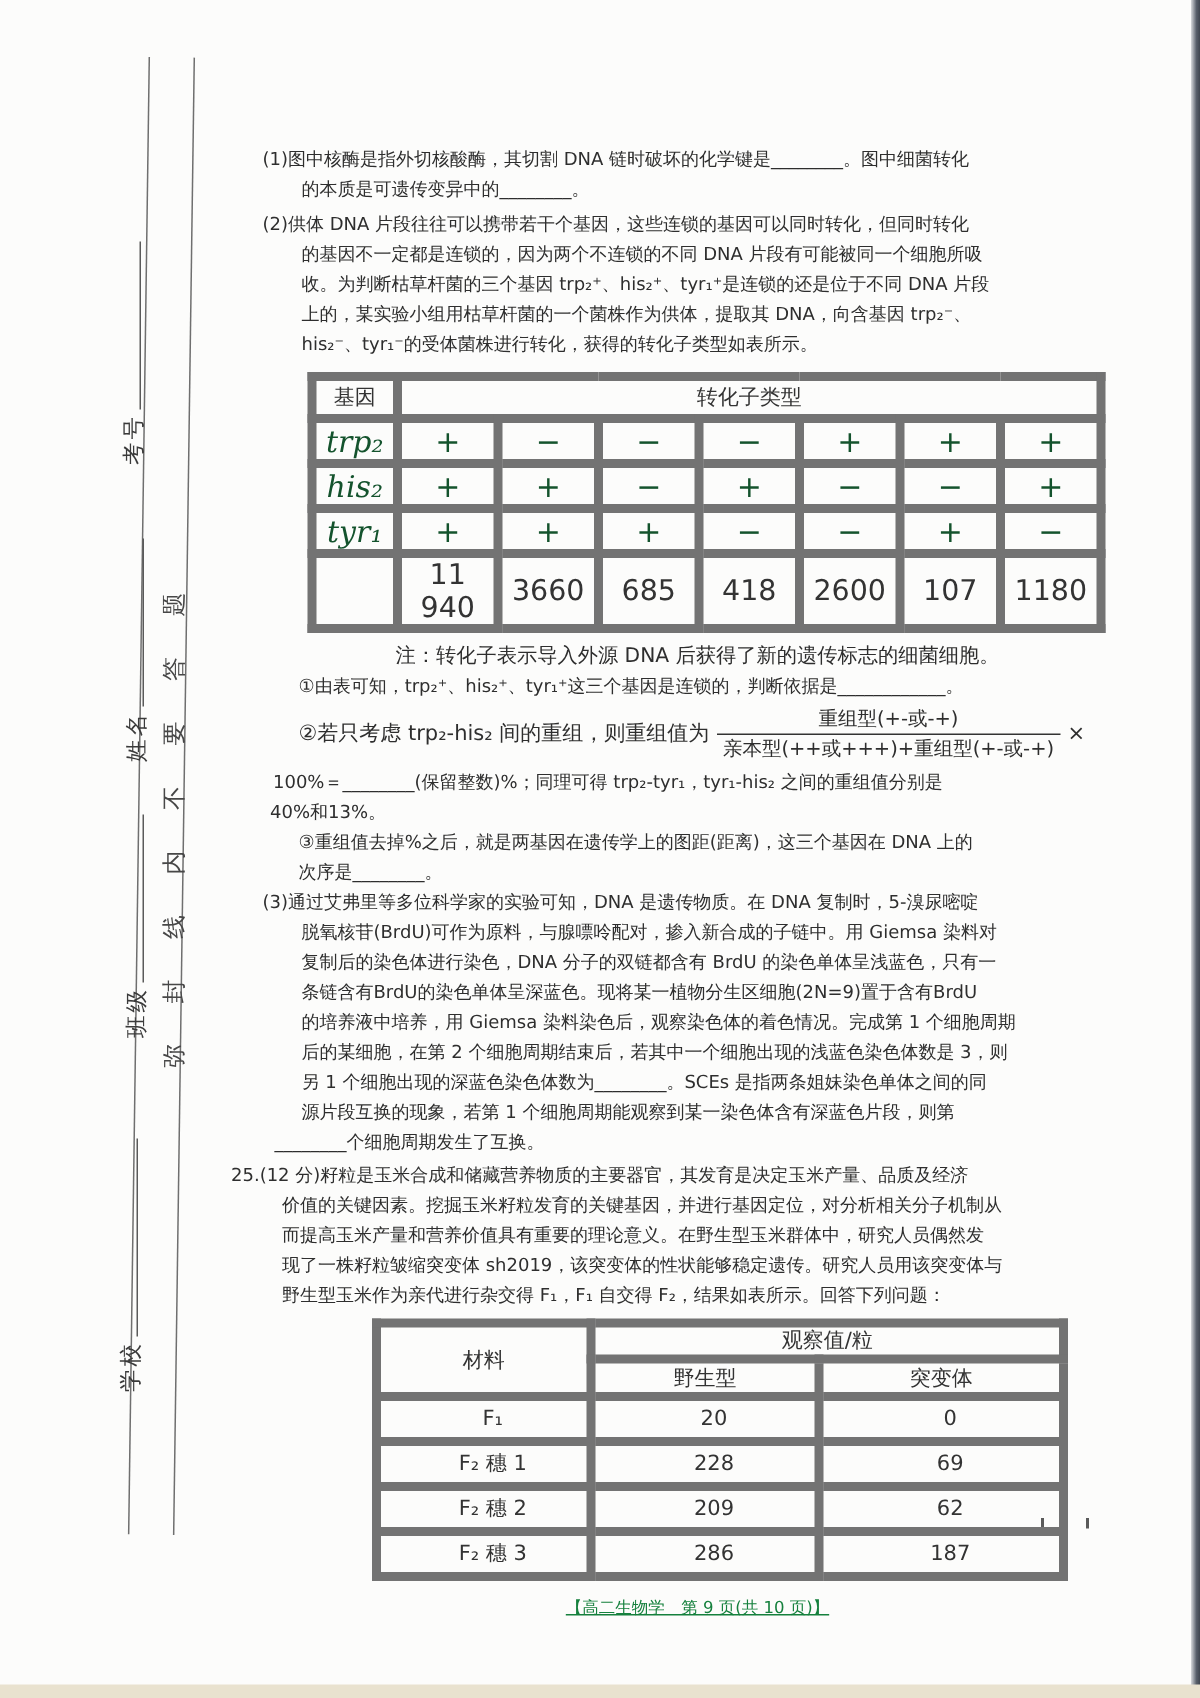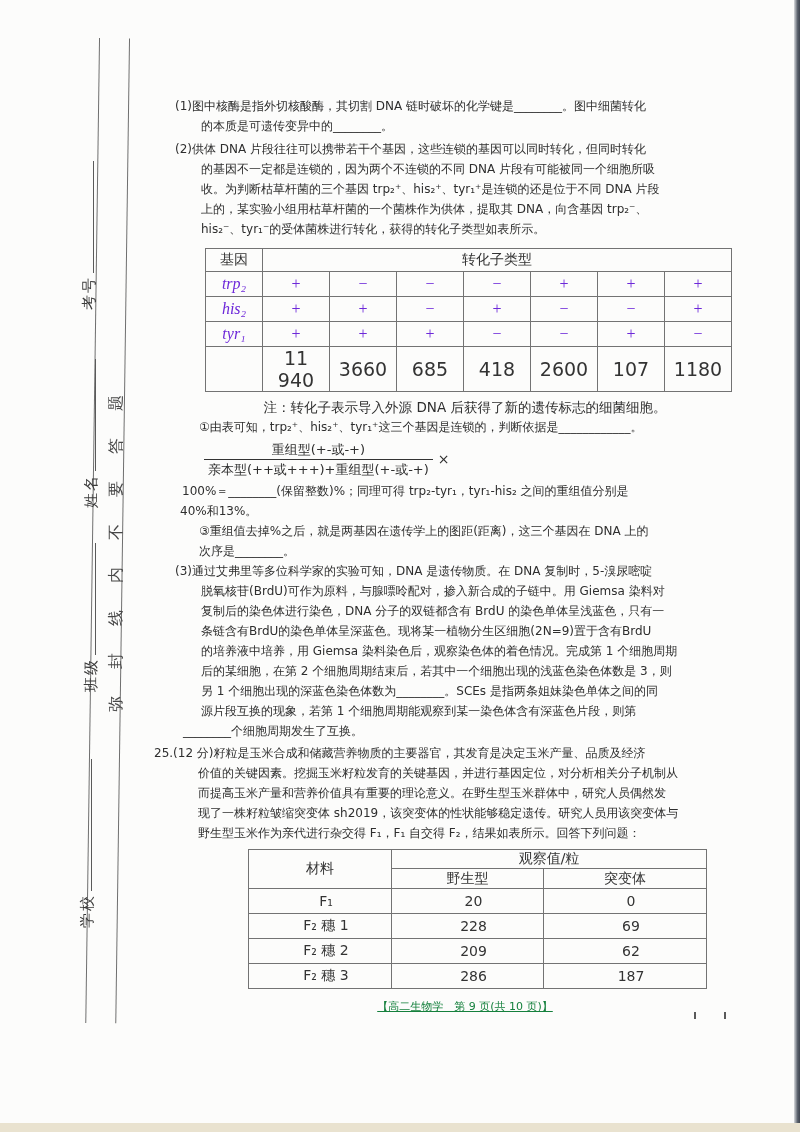--- a/index.html
+++ b/index.html
@@ -17,27 +17,27 @@
   .s1{left:99px}.s2{left:129px}
   .vlabel{position:absolute;transform-origin:0 0;transform:rotate(-90deg);
           white-space:nowrap;font-size:15px;color:#3a3a3a;letter-spacing:2px;}
   .vl-u{display:inline-block;width:112px;border-bottom:1px solid #5a5a5a;height:4px;margin-left:3px;}
   .sealtext{position:absolute;left:106px;top:712px;width:370px;transform-origin:0 0;
             transform:rotate(-90deg);letter-spacing:27px;font-size:16px;color:#474747;white-space:nowrap;}
   
   .content{position:absolute;left:154px;top:96px;width:622px;}
   .line{height:20px;line-height:20px;font-size:12px;white-space:nowrap;}
   .ml0{margin-left:0}.ml21{margin-left:21px}.ml26{margin-left:26px}.ml28{margin-left:28px}
-  .ml29{margin-left:29px}.ml30{margin-left:44px}.ml45{margin-left:45px}.ml47{margin-left:47px}
+  .ml29{margin-left:29px}.ml30{margin-left:34px}.ml45{margin-left:45px}.ml47{margin-left:47px}
   .center{text-align:center;white-space:nowrap;}
   table{border-collapse:collapse;color:#333;table-layout:fixed;}
-  td{border:1px solid #737373;text-align:center;padding:0;overflow:hidden;}
+  td{border:6px solid #737373;text-align:center;padding:0;overflow:hidden;}
   .t1{width:526px;margin:9px 0 0 51px;font-size:14px;}
   .t1 .hrow td{height:22px;}
-  .t1 .srow td{height:24px;font-size:16px;color:#6d28d9;font-family:Liberation Serif, serif;}
+  .t1 .srow td{height:24px;font-size:20px;color:#14532d;}
   .t1 .crow td{height:21px;font-size:19px;}
   .gene{font-style:italic;font-family:"DejaVu Serif",serif;}
   .fracrow{display:flex;align-items:center;height:44px;margin-left:45px;font-size:14px;white-space:nowrap;}
   .frac{display:inline-block;text-align:center;margin:0 5px;font-size:13px;line-height:17px;}
   .frac .num{padding:0 4px 1px;}
   .frac .den{border-top:1px solid #333;padding:1px 4px 0;}
   .t2{width:458px;margin:6px 0 0 94px;font-size:14px;}
   .t2 .h1 td{height:17px;}
   .t2 .h2 td{height:19px;}
   .t2 .drow td{height:24px;padding-left:12px;}
@@ -144,20 +144,21 @@
         <td>1180</td>
       </tr>
     </tbody>
       </table>
 
     <div class="line center" style="margin-top:5px;font-size:13.5px">注：转化子表示导入外源 DNA 后获得了新的遗传标志的细菌细胞。</div>
 
     <div class="line ml45">①由表可知，trp₂⁺、his₂⁺、tyr₁⁺这三个基因是连锁的，判断依据是____________。</div>
 
     <div class="fracrow">
+      <span>②若只考虑 trp₂-his₂ 间的重组，则重组值为</span>
       <span class="frac">
         <span class="num" style="display:block">重组型(+-或-+)</span>
         <span class="den" style="display:block">亲本型(++或+++)+重组型(+-或-+)</span>
       </span>
       <span>×</span>
     </div>
     <div class="line ml28">100%＝________(保留整数)%；同理可得 trp₂-tyr₁，tyr₁-his₂ 之间的重组值分别是</div>
     <div class="line ml26">40%和13%。</div>
 
     <div>

